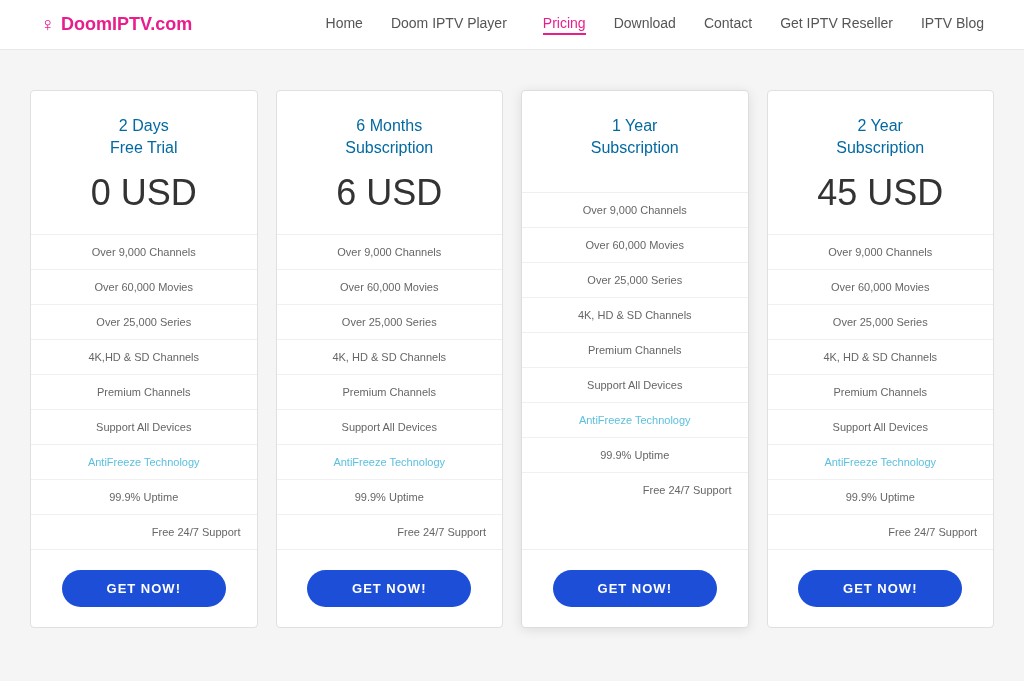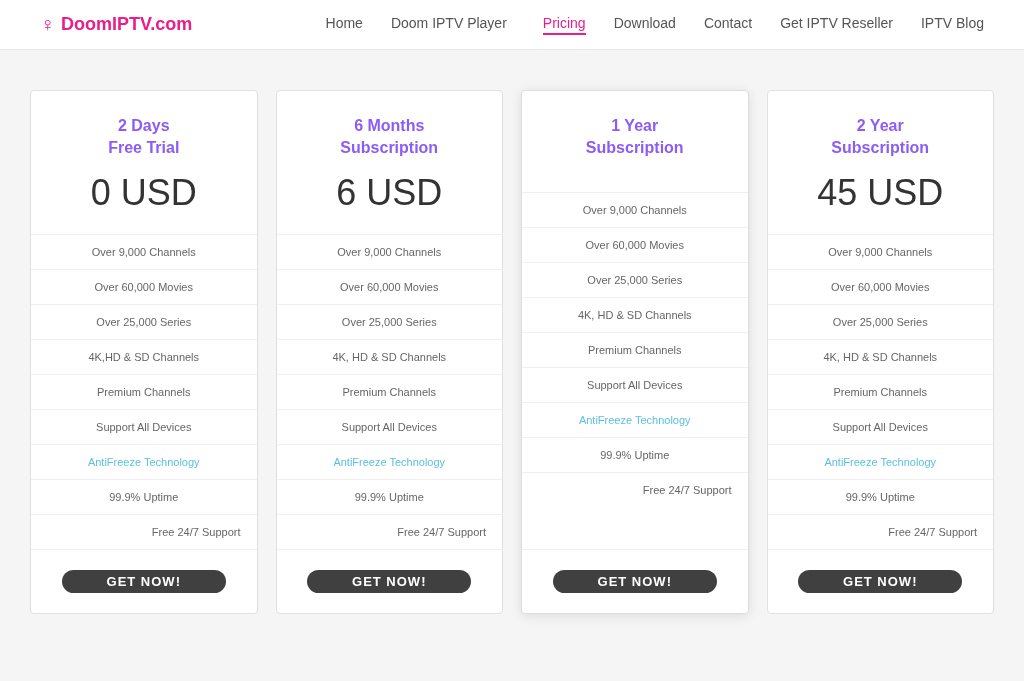--- a/index.html
+++ b/index.html
@@ -77,22 +77,22 @@
       box-shadow: 0 2px 12px rgba(0,0,0,0.10);
     }
 
     .plan-header {
       padding: 24px 16px 20px;
       text-align: center;
       border-bottom: 1px solid #efefef;
     }
     .plan-name {
       font-size: 16px;
-      color: #8b5cf6;
-      font-weight: 700;
+      color: #0369a1;
+      font-weight: 400;
       line-height: 1.4;
       margin-bottom: 12px;
     }
     .plan-price {
       font-size: 36px;
       font-weight: 300;
       color: #333;
       text-align: center;
     }
 
@@ -113,25 +113,25 @@
     .feature-row.antifreeze {
       color: #5bc0de;
     }
 
     .plan-footer {
       padding: 20px 16px;
       text-align: center;
       border-top: 1px solid #efefef;
     }
     .btn-get-now {
-      background: #404040;
+      background: #1d4ed8;
       color: #fff;
       border: none;
       border-radius: 30px;
-      padding: 4px 36px;
+      padding: 11px 36px;
       font-size: 13px;
       font-weight: 700;
       letter-spacing: 1px;
       cursor: pointer;
       text-transform: uppercase;
       width: 85%;
     }
   </style>
 </head>
 <body>

